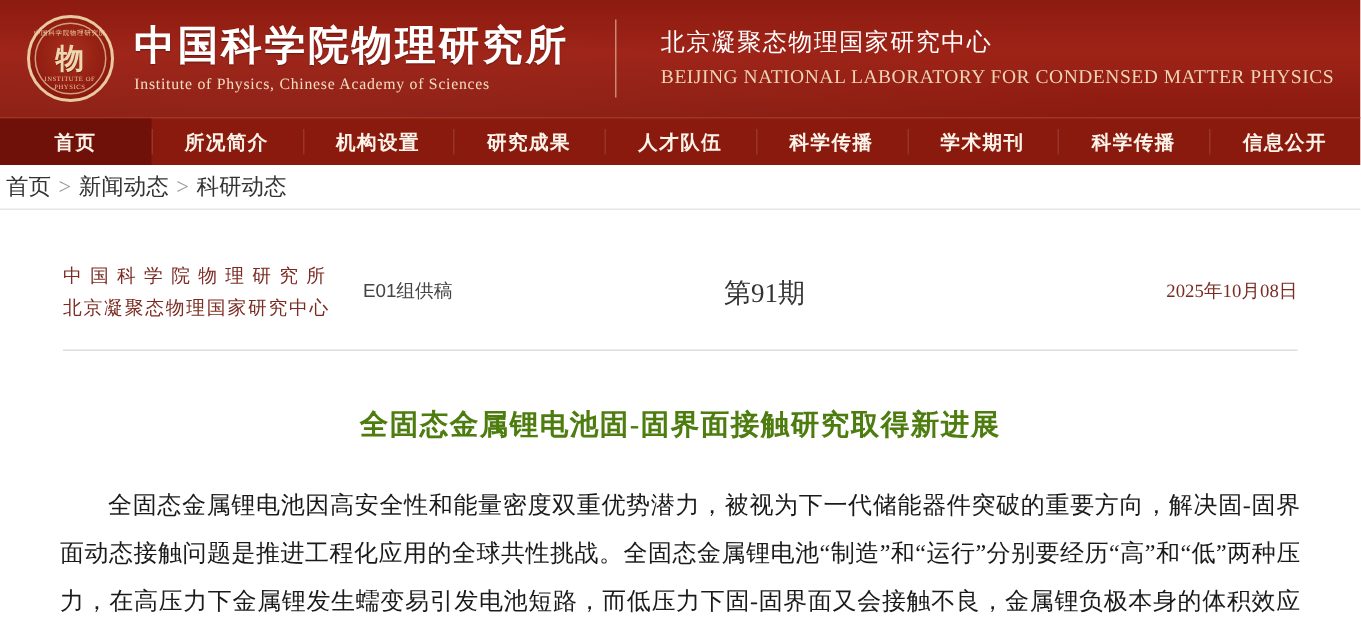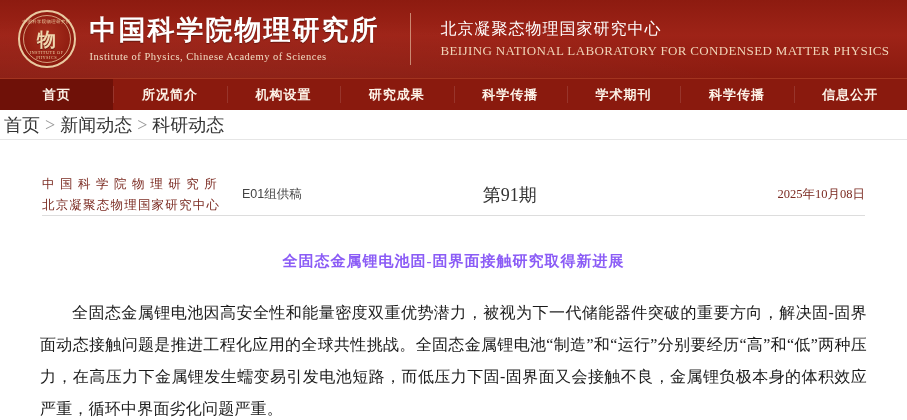--- a/index.html
+++ b/index.html
@@ -162,35 +162,36 @@
   
   .crumb-wrap {
     height: 30px;
     border-bottom: 1px solid #e6e6e6;
     display: flex;
     align-items: center;
     padding-left: 4px;
     background: #fff;
   }
   .crumb {
-    font-size: 18px;
+    font-size: 15px;
     color: #333;
     font-family: "Liberation Serif", serif;
   }
   .crumb .sep { color: #999; margin: 0 5px; }
   .crumb a { color: #333; text-decoration: none; cursor: pointer; }
 
   
   .content {
     padding: 0 38px;
   }
   .meta {
     display: flex;
     align-items: center;
     padding-top: 34px;
+    padding-bottom: 18px;
     border-bottom: 1px solid #dddddd;
     margin: 0 4px;
   }
   .meta-org {
     color: #7b2b22;
     font-size: 12.5px;
     line-height: 1.65;
     font-family: "Liberation Serif", serif;
     letter-spacing: 1.2px;
     width: 200px;
@@ -213,22 +214,22 @@
   .meta-date {
     color: #7b2b22;
     font-size: 12.5px;
     font-family: "Liberation Serif", serif;
     flex: none;
   }
 
   
   .article-title {
     text-align: center;
-    color: #8b5cf6;
-    font-size: 15px;
+    color: #4d7c0f;
+    font-size: 19px;
     font-weight: bold;
     font-family: "Liberation Serif", serif;
     letter-spacing: 1px;
     margin: 36px 0 26px 0;
   }
   .para {
     color: #1a1a1a;
     font-size: 16px;
     line-height: 2.0;
     font-family: "Liberation Serif", serif;
@@ -266,20 +267,21 @@
       </div>
 
     </div>
   </div>
 
   <div class="nav">
     <div class="nav-item active">首页</div>
     <div class="nav-item">所况简介</div>
     <div class="nav-item">机构设置</div>
     <div class="nav-item">研究成果</div>
+    <div class="nav-item">人才队伍</div>
     <div class="nav-item">科学传播</div>
     <div class="nav-item">学术期刊</div>
     <div class="nav-item">科学传播</div>
     <div class="nav-item">信息公开</div>
   </div>
 
   <div class="crumb-wrap">
     <div class="crumb">
       <a>首页</a><span class="sep">&gt;</span><a>新闻动态</a><span class="sep">&gt;</span><a>科研动态</a>
     </div>

